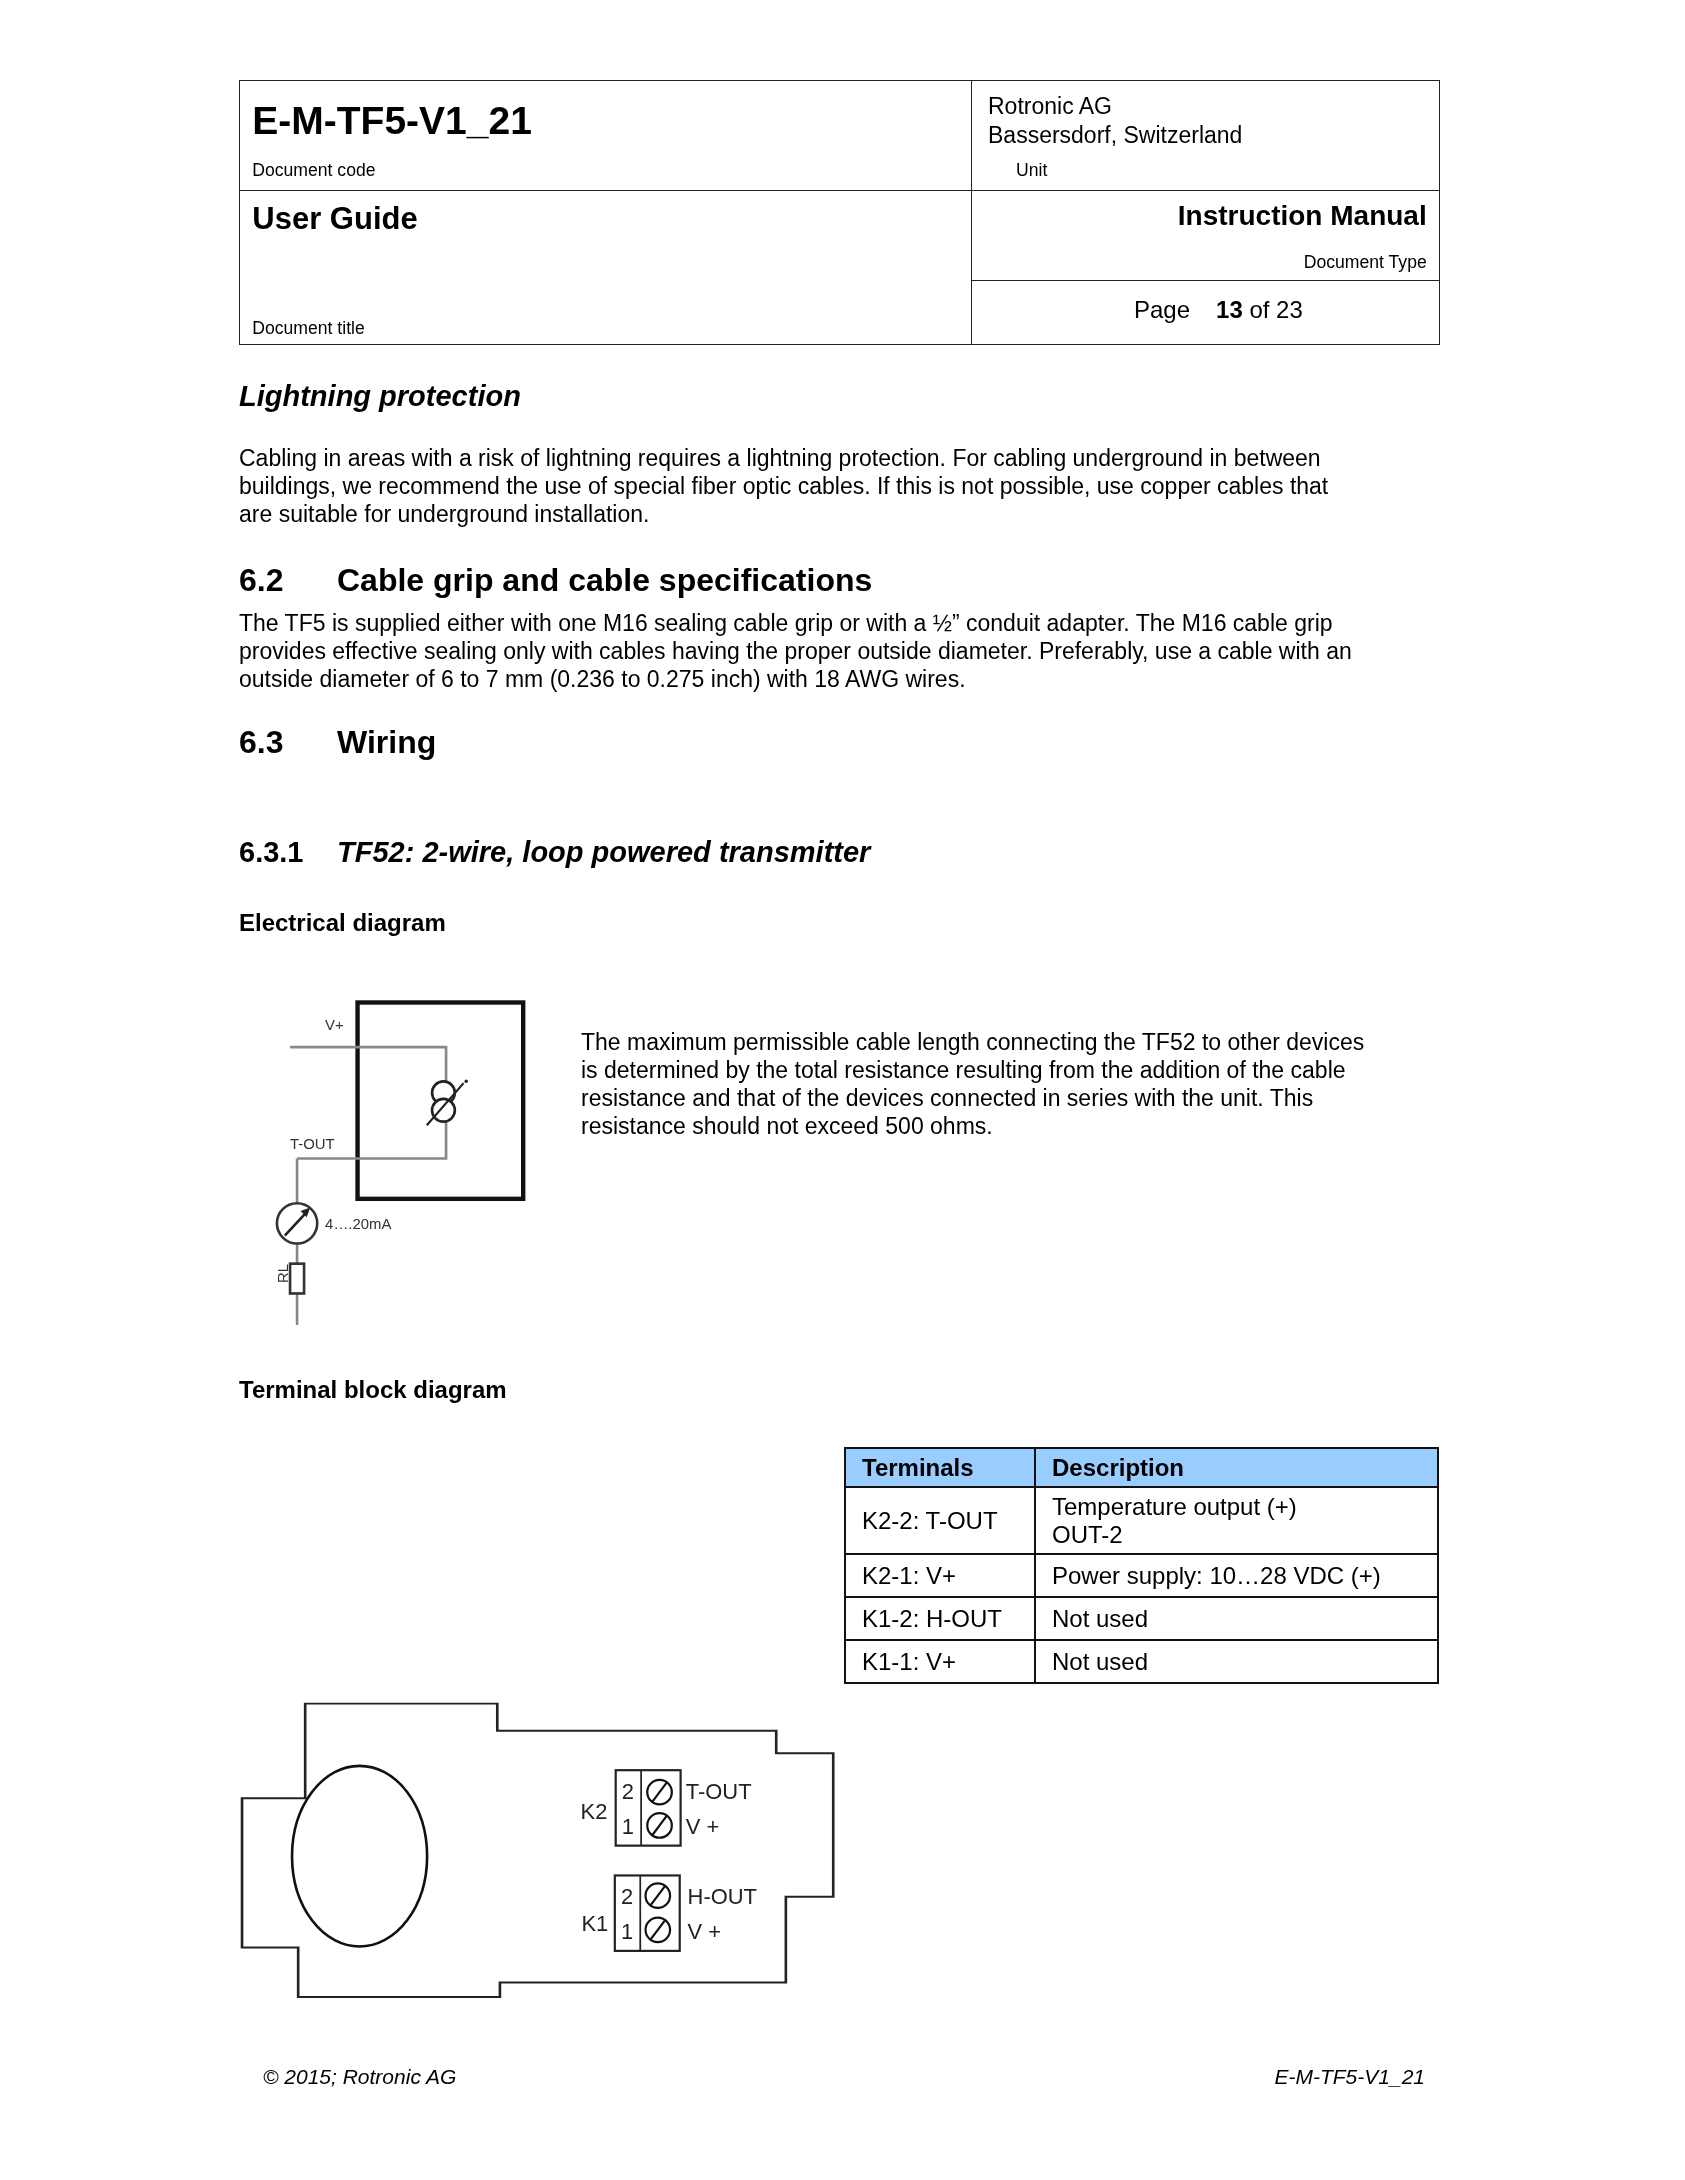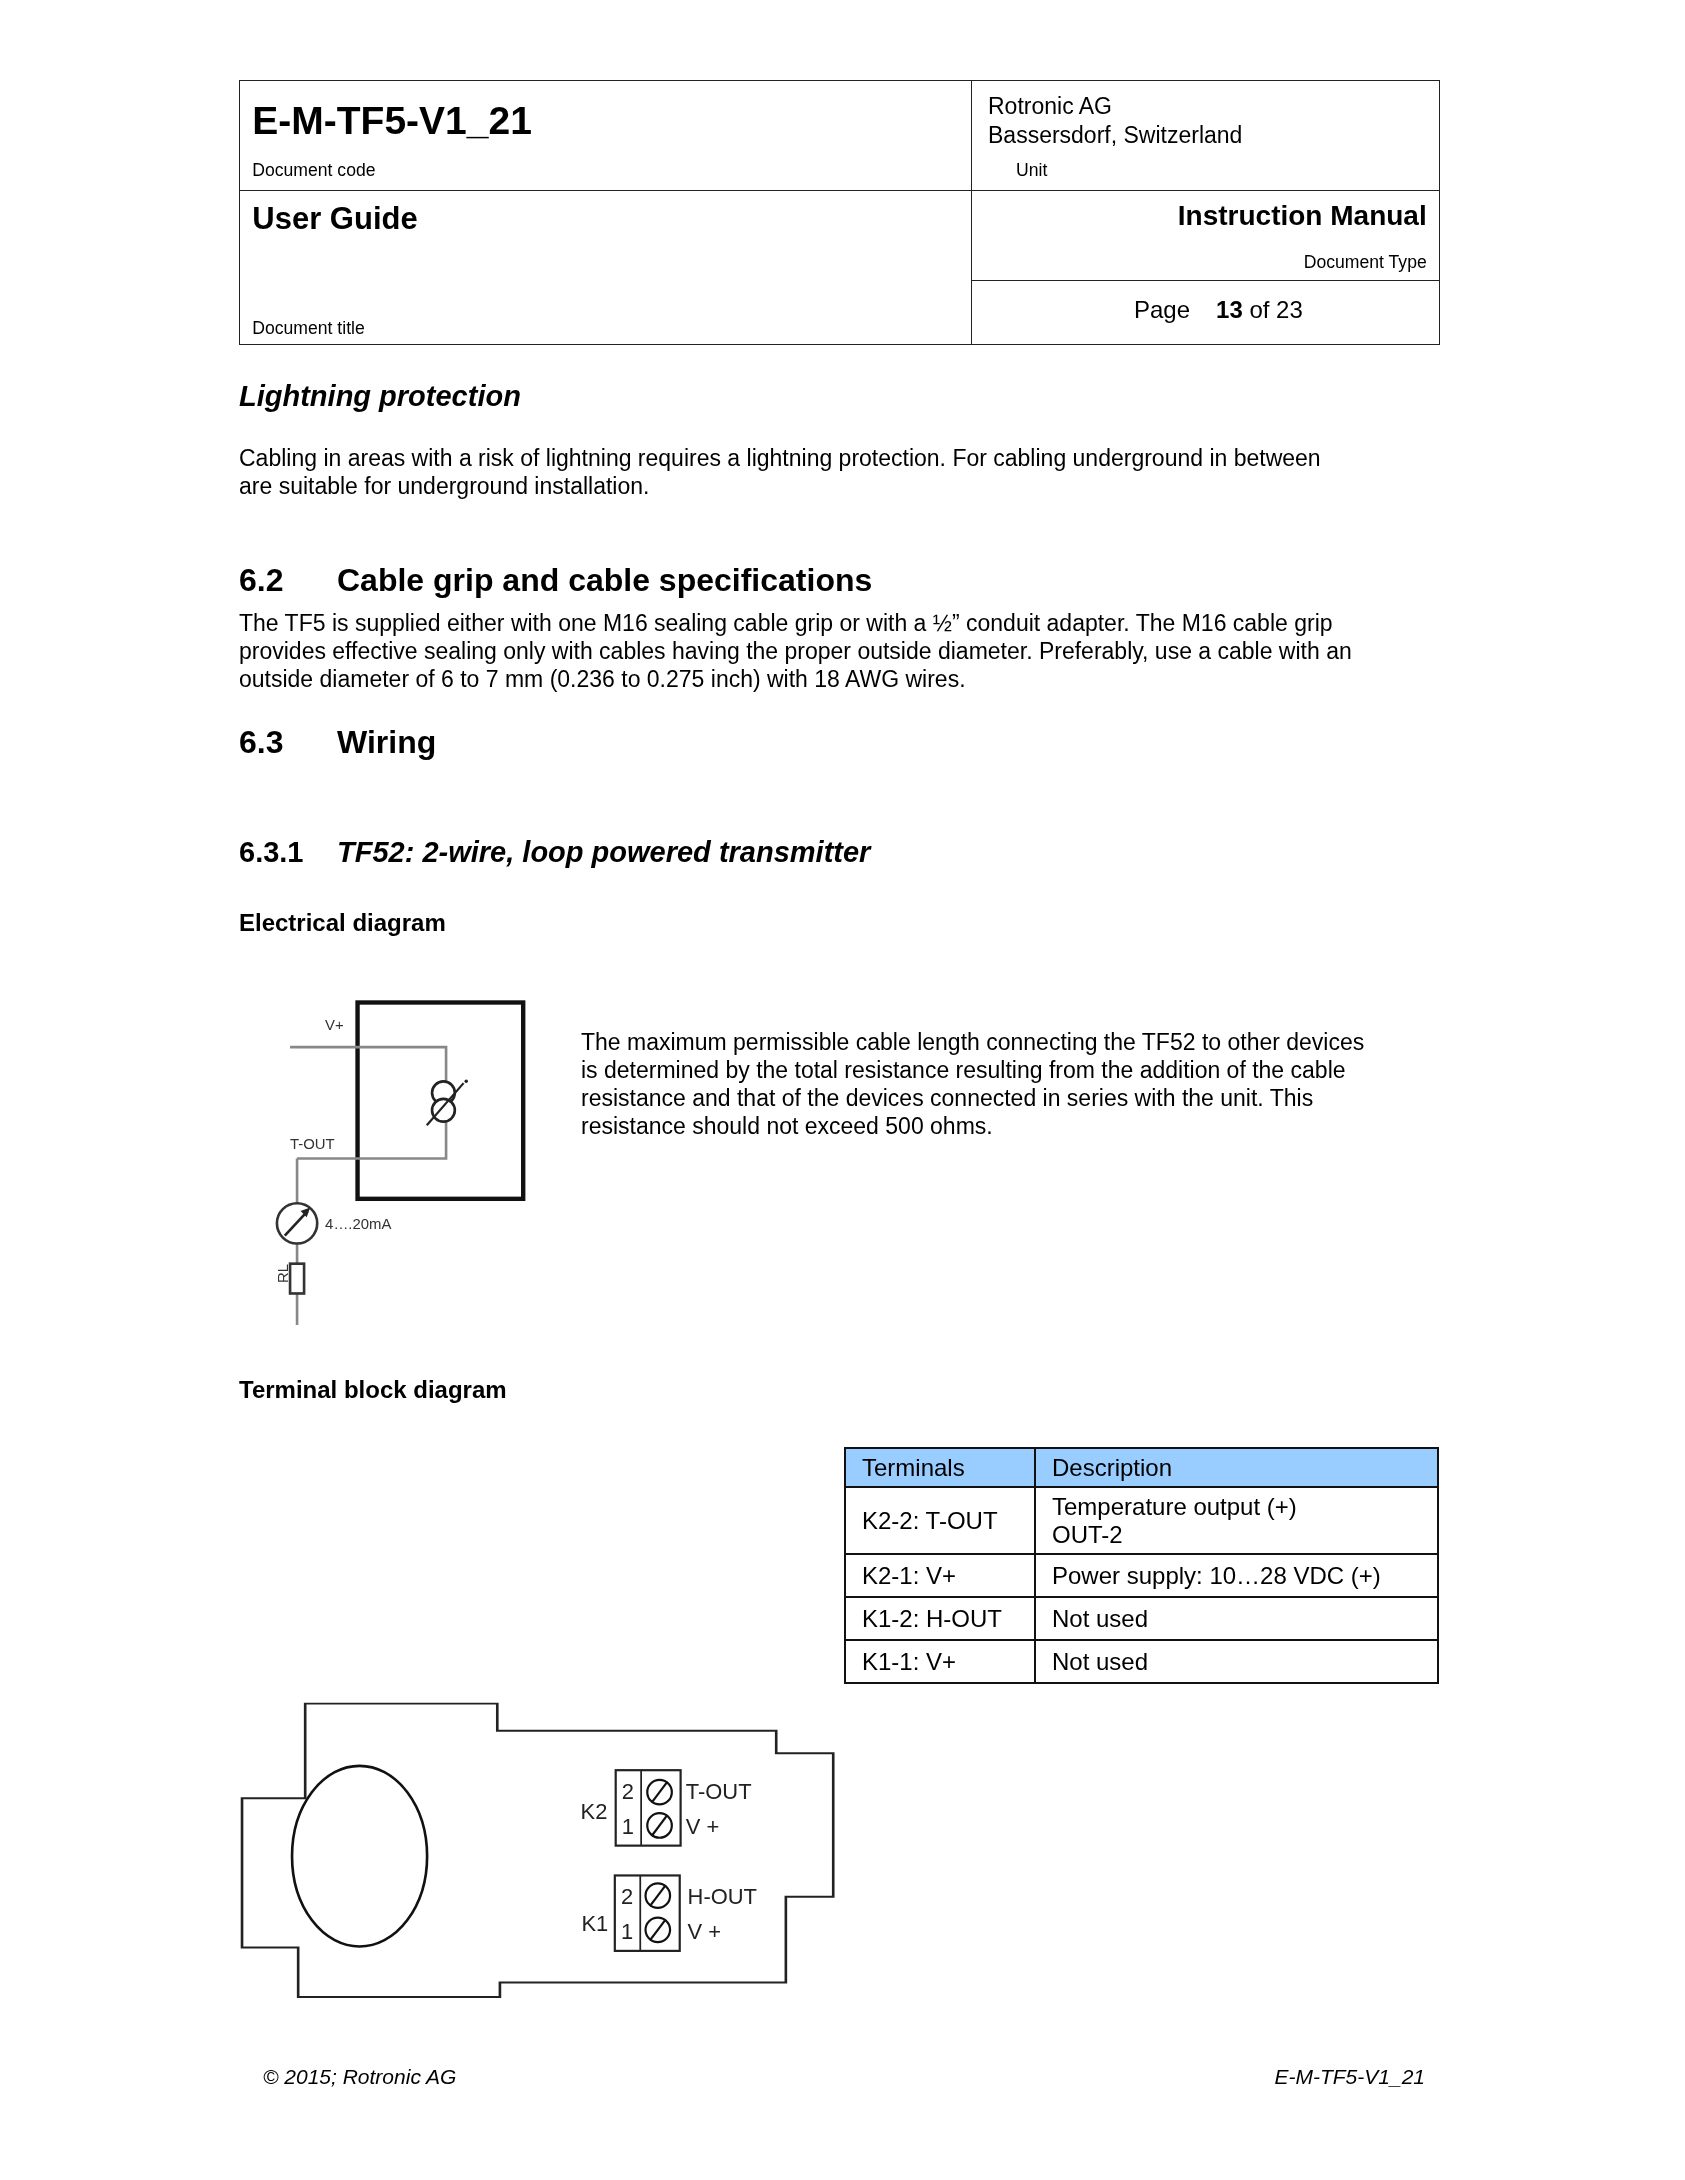--- a/index.html
+++ b/index.html
@@ -28,21 +28,21 @@
     .h2 { font-size: 32px; font-weight: bold; }
     .h2 .num { display: inline-block; width: 98px; }
     .h4 { font-size: 29px; font-weight: bold; }
     .h4 .num { display: inline-block; width: 98px; }
     .h4 i { font-style: italic; }
     .label-bold { font-size: 24px; font-weight: bold; }
 
     
     #term-table { left: 844px; top: 1447px; border-collapse: collapse; font-size: 24px; }
     #term-table th, #term-table td { border: 2.6px solid #111; padding: 0 16px; text-align: left; vertical-align: middle; }
-    #term-table th { background: #99ccff; font-weight: normal; height: 37px; }
+    #term-table th { background: #99ccff; font-weight: bold; height: 37px; }
     #term-table td.c1 { width: 156px; margin-top: 44px; }
     #term-table td.c2 { width: 369px; }
     #term-table tr.r-tall td { height: 65px; line-height: 28px; }
     #term-table tr.r td { height: 41px; }
 
     .footer { font-size: 21px; font-style: italic; margin-left: 24px; }
   </style>
 </head>
 <body>
 
@@ -70,20 +70,21 @@
 
   <div class="abs h-page">
     <span>Page</span><b>13</b>
     <span>of 23</span>
   </div>
 </div>
 
 <div class="abs h3-italic" style="left:239px; top:380px;">Lightning protection</div>
 <div class="abs body-text" style="left:239px; top:444px;">
   <div>Cabling in areas with a risk of lightning requires a lightning protection. For cabling underground in between</div>
+  <div>buildings, we recommend the use of special fiber optic cables. If this is not possible, use copper cables that</div>
   <div>are suitable for underground installation.</div>
 </div>
 
 <div class="abs h2" style="left:239px; top:562px;">
   <span class="num">6.2</span><span>Cable grip and cable specifications</span>
 </div>
 <div class="abs body-text" style="left:239px; top:609px;">
   <div>The TF5 is supplied either with one M16 sealing cable grip or with a ½” conduit adapter. The M16  cable grip</div>
   <div>provides effective sealing only with cables having the proper outside diameter. Preferably, use a cable with an</div>
   <div>outside diameter of 6 to 7 mm (0.236 to 0.275 inch) with 18 AWG wires.</div>

